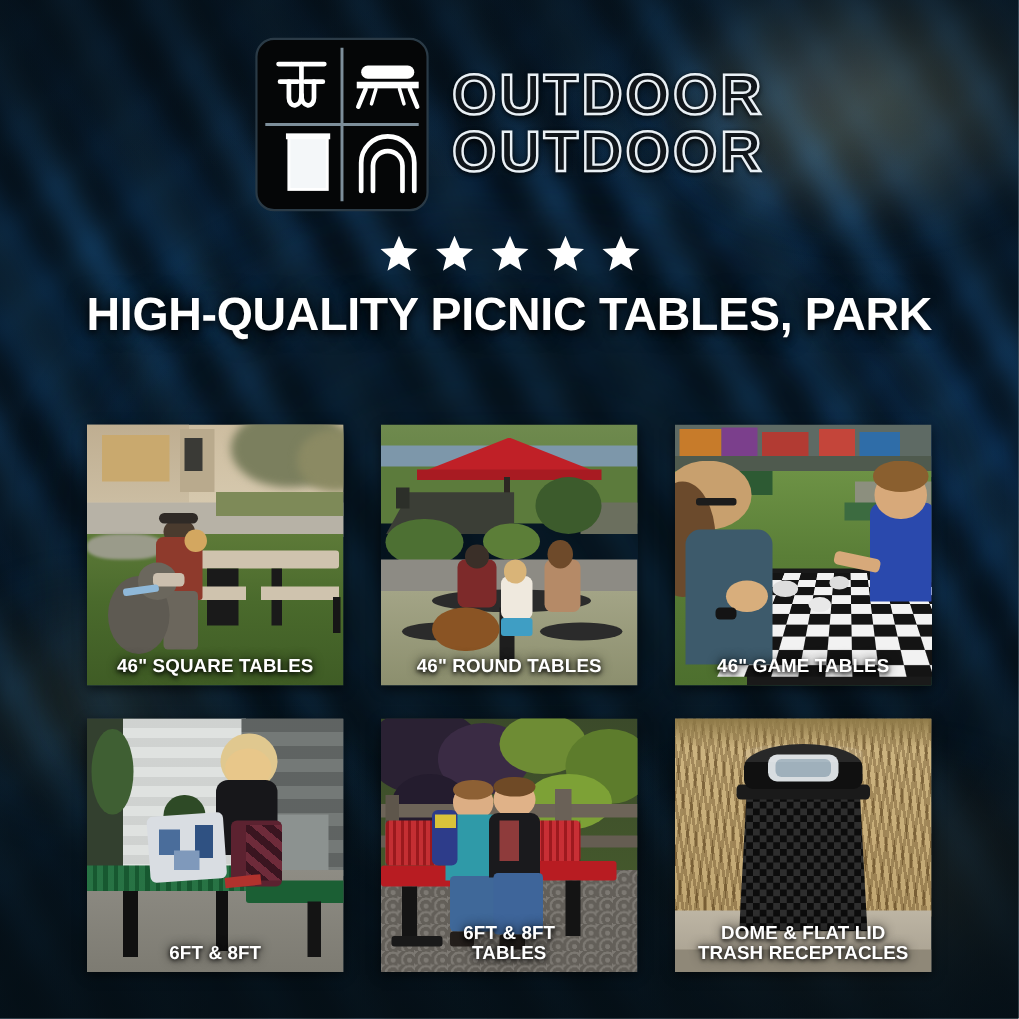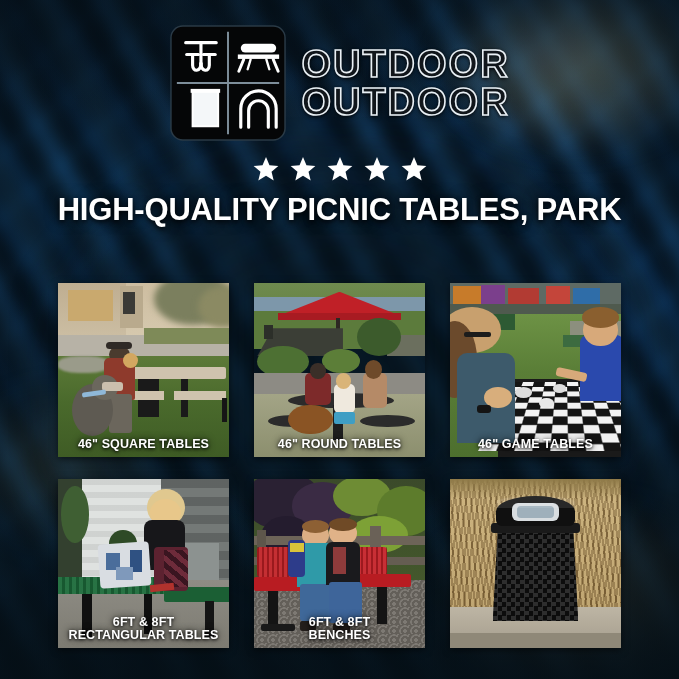--- a/index.html
+++ b/index.html
@@ -337,21 +337,20 @@
           background:repeating-linear-gradient(40deg,#6e2b3a 0 5px,#3a1520 5px 10px);"></div>
 
         <div class="rect" style="left:24%;top:38%;width:30%;height:26%;background:#d9dde2;border-radius:4px;transform:rotate(-4deg);"></div>
         <div class="rect" style="left:28%;top:44%;width:8%;height:10%;background:#4a6d9b;"></div>
         <div class="rect" style="left:42%;top:42%;width:7%;height:13%;background:#2f5182;"></div>
         <div class="rect" style="left:34%;top:52%;width:10%;height:8%;background:#7f99bb;"></div>
         <div class="rect" style="left:54%;top:62%;width:14%;height:4%;background:#b1322d;transform:rotate(-6deg);"></div>
       </div>
       <div class="cap">
         <span class="cl">6FT &amp; 8FT</span>
-        <span class="cl">RECTANGULAR TABLES</span>
       </div>
     </div>
 
     <div class="tile r2">
       <div class="photo">
         <div class="rect" style="left:0;top:0;right:0;height:62%;background:linear-gradient(180deg,#3b4a2a,#44582c);"></div>
         <div class="blob" style="left:-6%;top:-4%;width:46%;height:34%;background:#2a2133;"></div>
         <div class="blob" style="left:22%;top:2%;width:36%;height:28%;background:#3a2b44;"></div>
         <div class="blob" style="left:46%;top:-2%;width:34%;height:24%;background:#6e8c34;"></div>
         <div class="blob" style="left:72%;top:4%;width:34%;height:30%;background:#5d7c2c;"></div>
@@ -390,21 +389,21 @@
 
         <div class="blob" style="left:44%;top:25%;width:16%;height:14%;background:#e0b288;"></div>
         <div class="blob" style="left:44%;top:23%;width:16%;height:8%;background:#6f4a26;"></div>
         <div class="rect" style="left:42%;top:37%;width:20%;height:26%;background:#1a1a1d;border-radius:6px 6px 0 0;"></div>
         <div class="rect" style="left:46%;top:40%;width:8%;height:16%;background:#8e3b3b;"></div>
         <div class="rect" style="left:44%;top:61%;width:19%;height:24%;background:#3e659a;border-radius:3px;"></div>
         <div class="rect" style="left:46%;top:85%;width:10%;height:6%;background:#241f1c;border-radius:2px;"></div>
       </div>
       <div class="cap">
         <span class="cl">6FT &amp; 8FT</span>
-        <span class="cl">BENCHES</span>
+        <span class="cl">TABLES</span>
       </div>
     </div>
 
     <div class="tile r2">
       <div class="photo">
         <div class="rect" style="left:0;top:0;right:0;height:78%;background:linear-gradient(180deg,#c0a670,#b79a63 55%,#a98c56);"></div>
         <div class="rect" style="left:0;top:0;right:0;height:78%;
           background:repeating-linear-gradient(82deg, rgba(90,64,30,.42) 0 2px, rgba(222,200,150,.26) 2px 5px);"></div>
         <div class="rect" style="left:0;top:0;right:0;height:78%;
           background:repeating-linear-gradient(98deg, rgba(70,50,22,.26) 0 2px, rgba(230,210,162,.18) 2px 6px);"></div>
@@ -418,16 +417,20 @@
         <div class="rect" style="left:25%;top:30%;width:50%;height:54%;
           background:repeating-conic-gradient(rgba(255,255,255,.13) 0% 25%, rgba(0,0,0,.45) 0% 50%) 0 0 / 9px 9px;
           clip-path:polygon(6% 0%,94% 0%,100% 100%,0% 100%);opacity:.85;"></div>
         <div class="rect" style="left:24%;top:26%;width:52%;height:6%;background:#1a1a1a;border-radius:3px;"></div>
 
         <div class="rect" style="left:27%;top:10%;width:46%;height:18%;background:#101010;border-radius:50% 50% 6px 6px;"></div>
         <div class="rect" style="left:36%;top:14%;width:28%;height:11%;background:#d8dde0;border-radius:6px;"></div>
         <div class="rect" style="left:39%;top:16%;width:22%;height:7%;background:#9fb0bb;border-radius:4px;"></div>
         <div class="rect" style="left:27%;top:10%;width:46%;height:7%;background:rgba(255,255,255,.10);border-radius:50% 50% 0 0;"></div>
       </div>
+      <div class="cap">
+        <span class="cl">DOME &amp; FLAT LID</span>
+        <span class="cl">TRASH RECEPTACLES</span>
+      </div>
     </div>
 
   </div>
 </div>
 
 </body></html>

